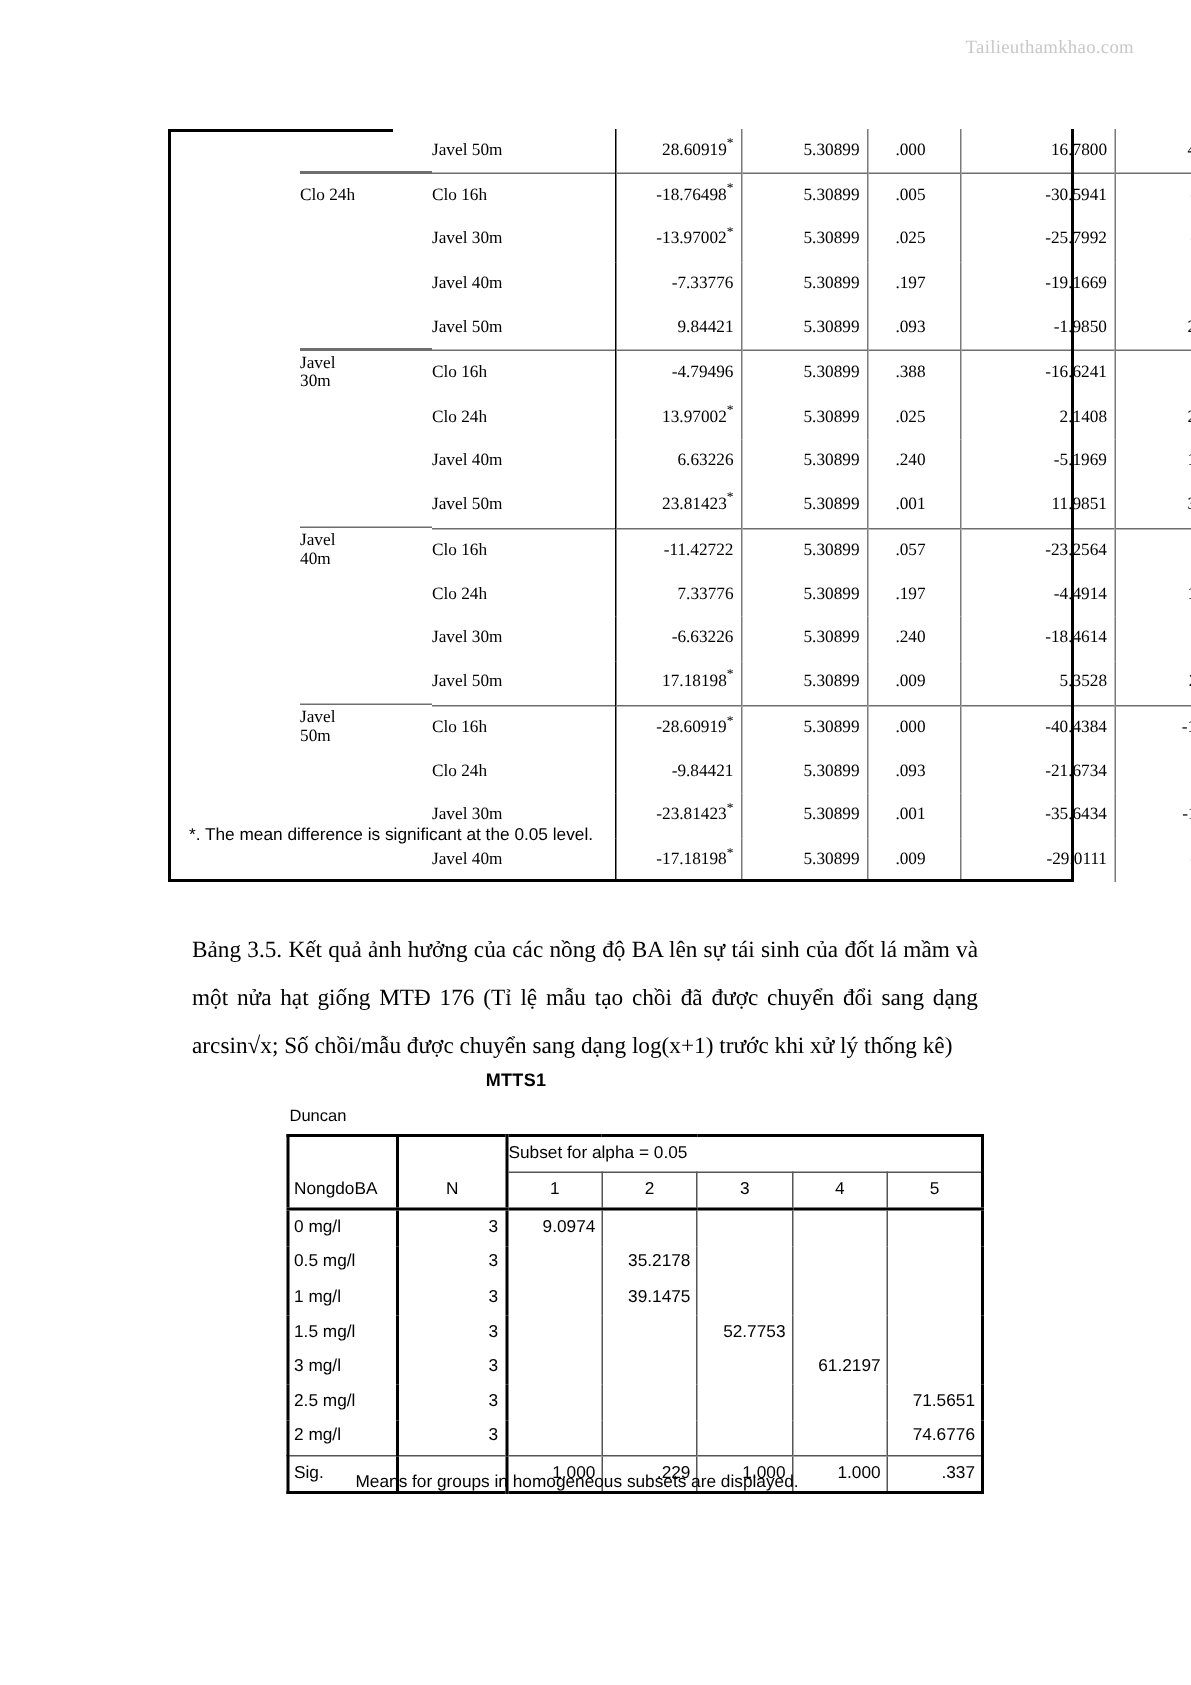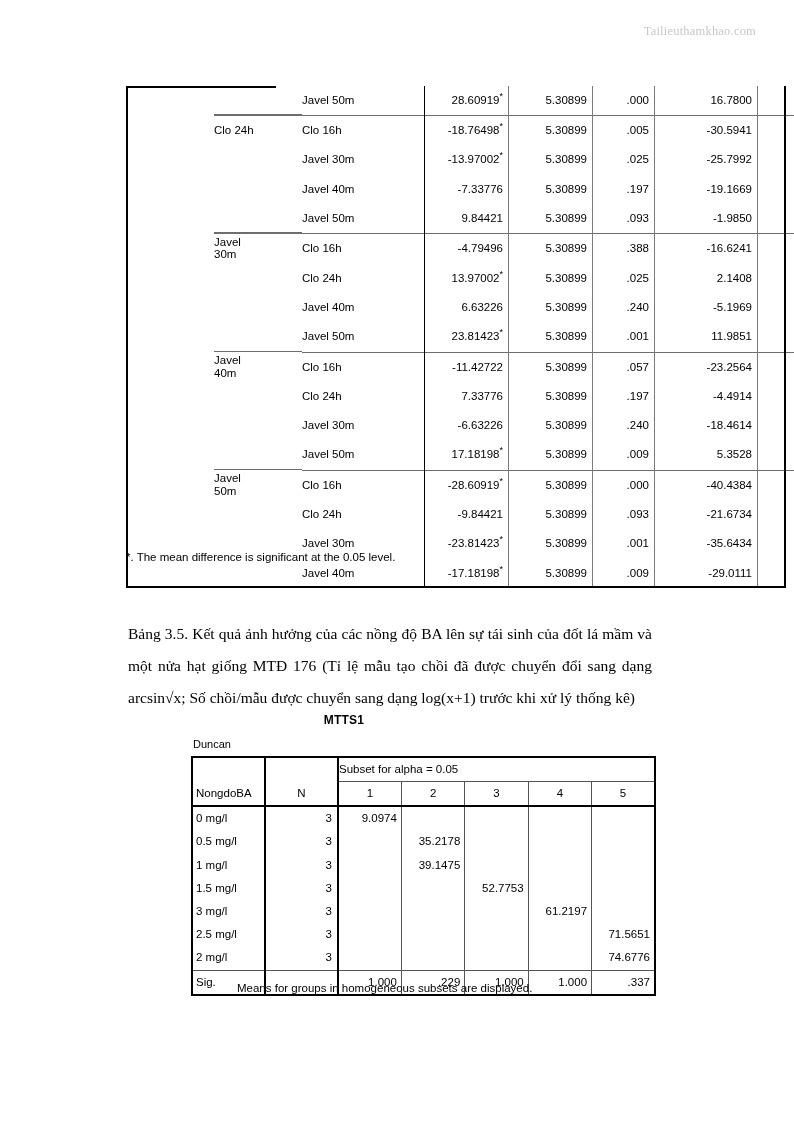--- a/index.html
+++ b/index.html
@@ -25,23 +25,24 @@
     font-size: 12.5px;
     color: #c8c8c8;
     letter-spacing: .2px;
     white-space: nowrap;
     margin-top: 10px;
   }
 
   
   .posthoc-wrap {
     position: absolute;
-    left: 126px;
+    left: 112px;
     top: 86px;
-    width: 660px;
+    width: 604px;
+    font-family: Liberation Serif, serif;
   }
   table.spss {
     border-collapse: collapse;
     table-layout: fixed;
     width: 100%;
     font-size: 11.5px;
     line-height: 1;
   }
   table.spss td {
     padding: 0;
@@ -82,21 +83,21 @@
     background: #000;
   }
 
   
   .c-g1 { width: 88px;  padding-left: 88px !important; text-align: left; }
   .c-g2 { width: 122px; text-align: left; }
   .c-md { width: 78px;  text-align: right; padding-right: 5px !important;
           border-left: 1.7px solid #000; }
   .c-se { width: 78px;  text-align: right; padding-right: 5px !important;
           border-left: 1px solid #7a7a7a; margin-left: 45px; }
-  .c-sig{ width: 56px;  text-align: right; padding-right: 5px !important;
+  .c-sig{ width: 56px;  text-align: center; padding-right: 5px !important;
           border-left: 1px solid #7a7a7a; }
   .c-lo { width: 97px;  text-align: right; padding-right: 5px !important;
           border-left: 1px solid #7a7a7a; }
   .c-hi { width: 85px;  text-align: right; padding-right: 5px !important;
           border-left: 1px solid #7a7a7a; }
 
   .c-g1 .lbl { display: block; }
   .c-g1 .lbl2 { display: block; margin-top: 1px; }
 
   

